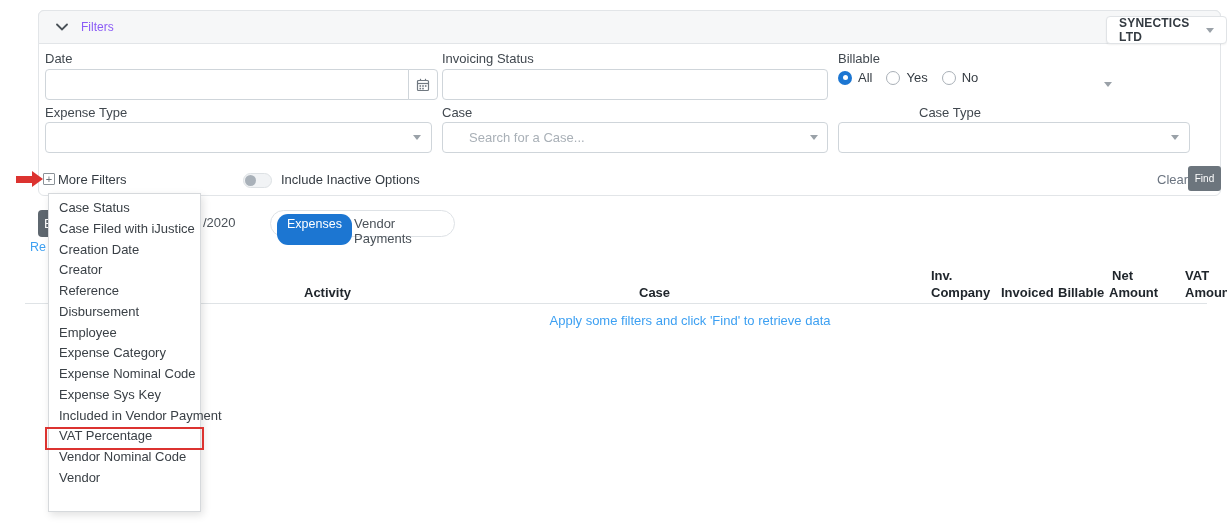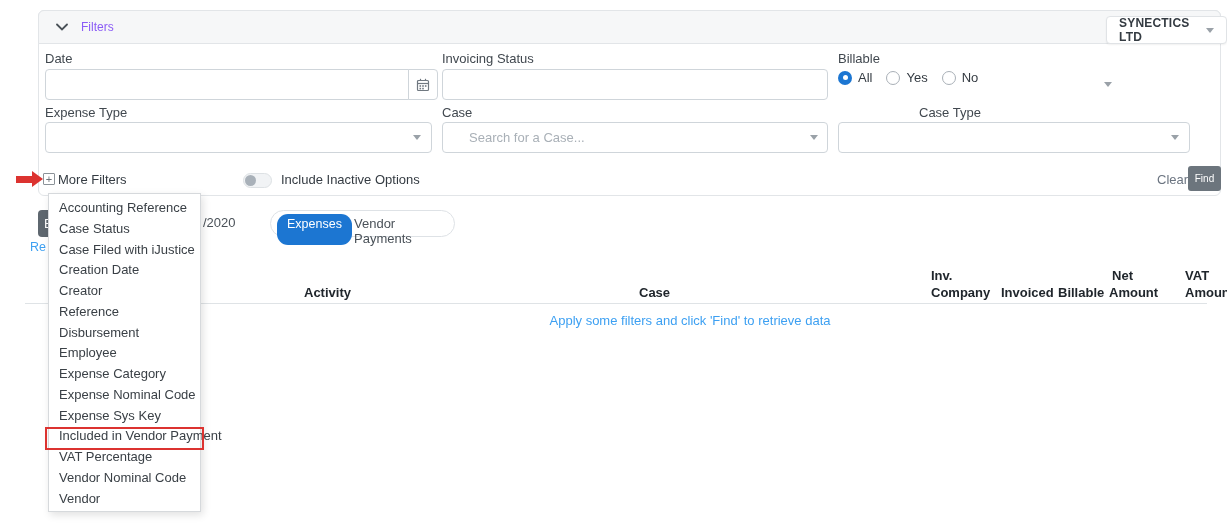--- a/index.html
+++ b/index.html
@@ -199,21 +199,20 @@
   <div class="abs th th-invoiced">Invoiced</div>
   <div class="abs th th-billable">Billable</div>
   <div class="abs th th-line1 th-net">Net</div>
   <div class="abs th th-line2 th-net">Amount</div>
   <div class="abs th th-line1 th-vat">VAT</div>
   <div class="abs th th-line2 th-vat">Amount</div>
   <div class="abs header-line"></div>
   <div class="abs empty-msg">Apply some filters and click 'Find' to retrieve data</div>
 
   <div class="abs menu">
-    <div class="menu-item">Accounting Reference</div>
     <div class="menu-item">Case Status</div>
     <div class="menu-item">Case Filed with iJustice</div>
     <div class="menu-item">Creation Date</div>
     <div class="menu-item">Creator</div>
     <div class="menu-item">Reference</div>
     <div class="menu-item">Disbursement</div>
     <div class="menu-item">Employee</div>
     <div class="menu-item">Expense Category</div>
     <div class="menu-item">Expense Nominal Code</div>
     <div class="menu-item">Expense Sys Key</div>

